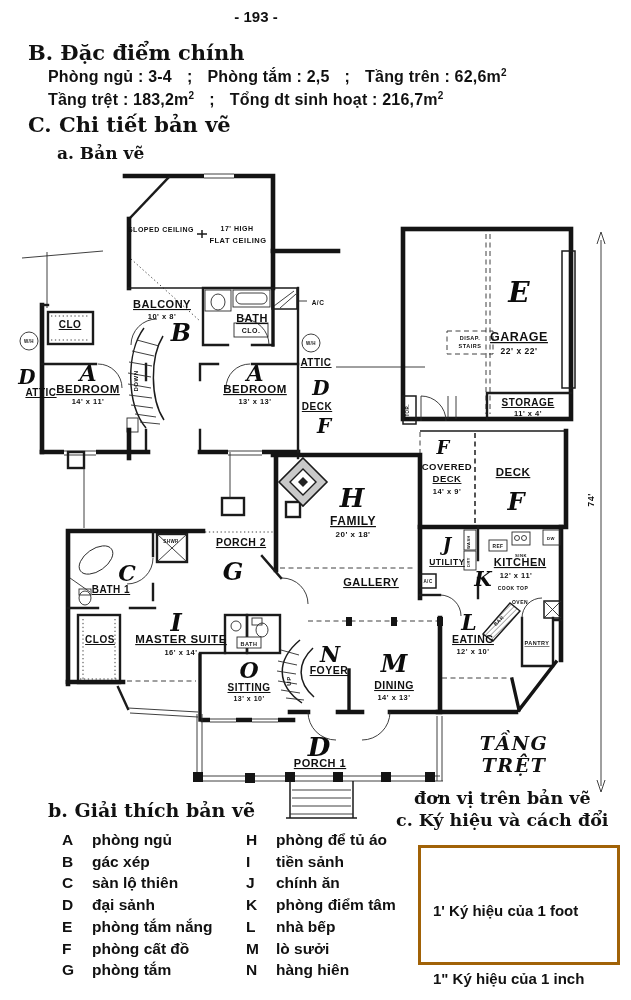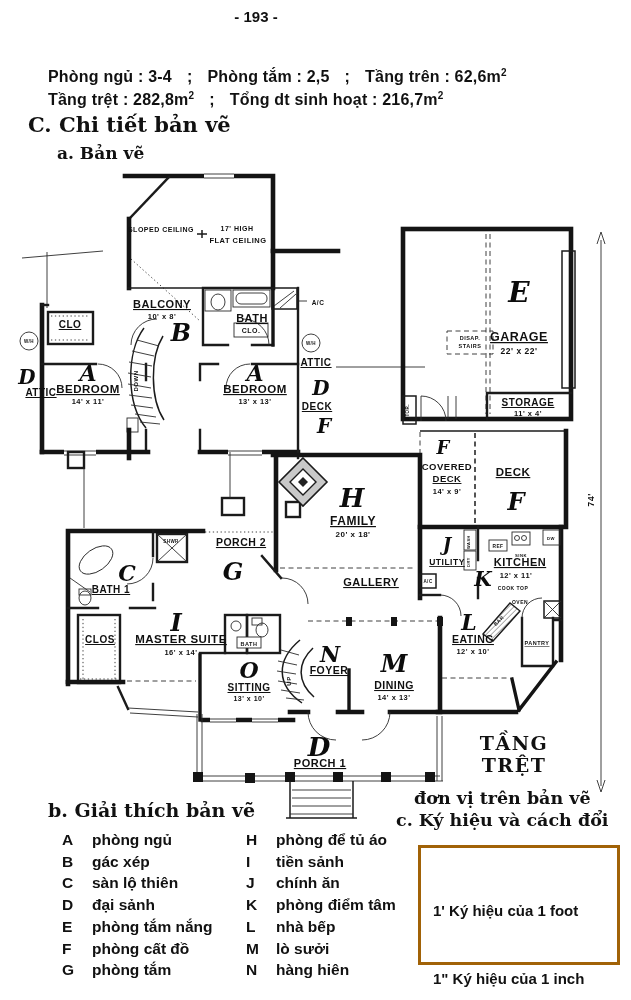--- a/index.html
+++ b/index.html
@@ -20,21 +20,21 @@
   #legend-head{top:799px;left:48px;font-size:19px;}
   .leg-col{top:829px;font-size:15.5px;font-weight:700;line-height:21.7px;white-space:nowrap;}
   #leg-col1{left:62px;}
   #leg-col2{left:246px;}
   .leg-row{display:flex;}
   .leg-key{width:30px;}
   #c2-head{top:787px;left:396px;font-size:17.5px;line-height:22px;width:235px;}
   #c2-line2{margin-left:18px;}
   #conv-box{top:845px;left:418px;width:196px;height:114px;border:3px solid #a16207;}
   #conv-box .lines{margin:7px 0 0 12px;font-size:15px;font-weight:700;line-height:22.5px;white-space:pre;}
-  #floor-label{top:732px;left:448px;width:132px;text-align:center;font-size:19px;letter-spacing:1.5px;}
+  #floor-label{top:732px;left:448px;width:132px;text-align:center;font-size:19px;letter-spacing:1.5px;font-style:italic;}
   
   .w5{stroke:#141414;stroke-width:4.6;fill:none;stroke-linecap:square;}
   .w4{stroke:#141414;stroke-width:3.4;fill:none;stroke-linecap:square;}
   .w3{stroke:#1b1b1b;stroke-width:2.4;fill:none;stroke-linecap:square;}
   .w2{stroke:#1b1b1b;stroke-width:1.5;fill:none;}
   .w1{stroke:#2a2a2a;stroke-width:0.9;fill:none;}
   .dsh{stroke-dasharray:5,3.5;}
   .dot{stroke-dasharray:1.3,2.6;}
   .fillb{fill:#141414;stroke:none;}
   text.t{font-family:"Liberation Sans",sans-serif;font-weight:700;fill:#101010;text-anchor:middle;letter-spacing:.5px;}
@@ -308,31 +308,32 @@
       <text class="scr" x="394" y="672" font-size="24">M</text>
       <text class="t u" x="394" y="689" font-size="10.5">DINING</text>
       <text class="t" x="394" y="700" font-size="7.5">14' x 13'</text>
       <text class="scr" x="319" y="756" font-size="26">D</text>
       <text class="t u" x="320" y="767" font-size="11">PORCH 1</text>
     </g>
   </svg>
 
   <div id="page-num" class="ab">- 193 -</div>
 
+  <div id="b-head" class="ab serifb">B. Đặc điểm chính</div>
 
   <div id="spec1" class="ab spec-row">
     <span><span>Phòng ngủ : 3-4</span><sup></sup></span>
     <span class="spec-sep">;</span>
     <span><span>Phòng tắm : 2,5</span><sup></sup></span>
     <span class="spec-sep">;</span>
     <span><span>Tầng trên : 62,6m</span><sup>2</sup></span>
   </div>
 
   <div id="spec2" class="ab spec-row">
-    <span><span>Tầng trệt : 282,8m</span><sup>2</sup></span>
+    <span><span>Tầng trệt : 183,2m</span><sup>2</sup></span>
     <span class="spec-sep">;</span>
     <span><span>Tổng dt sinh hoạt : 216,7m</span><sup>2</sup></span>
   </div>
 
   <div id="c-head" class="ab serifb">C. Chi tiết bản vẽ</div>
   <div id="a-sub" class="ab serifb">a. Bản vẽ</div>
 
   <div id="floor-label" class="ab serifb">TẦNG TRỆT</div>
 
   <div id="legend-head" class="ab serifb">b. Giải thích bản vẽ</div>

